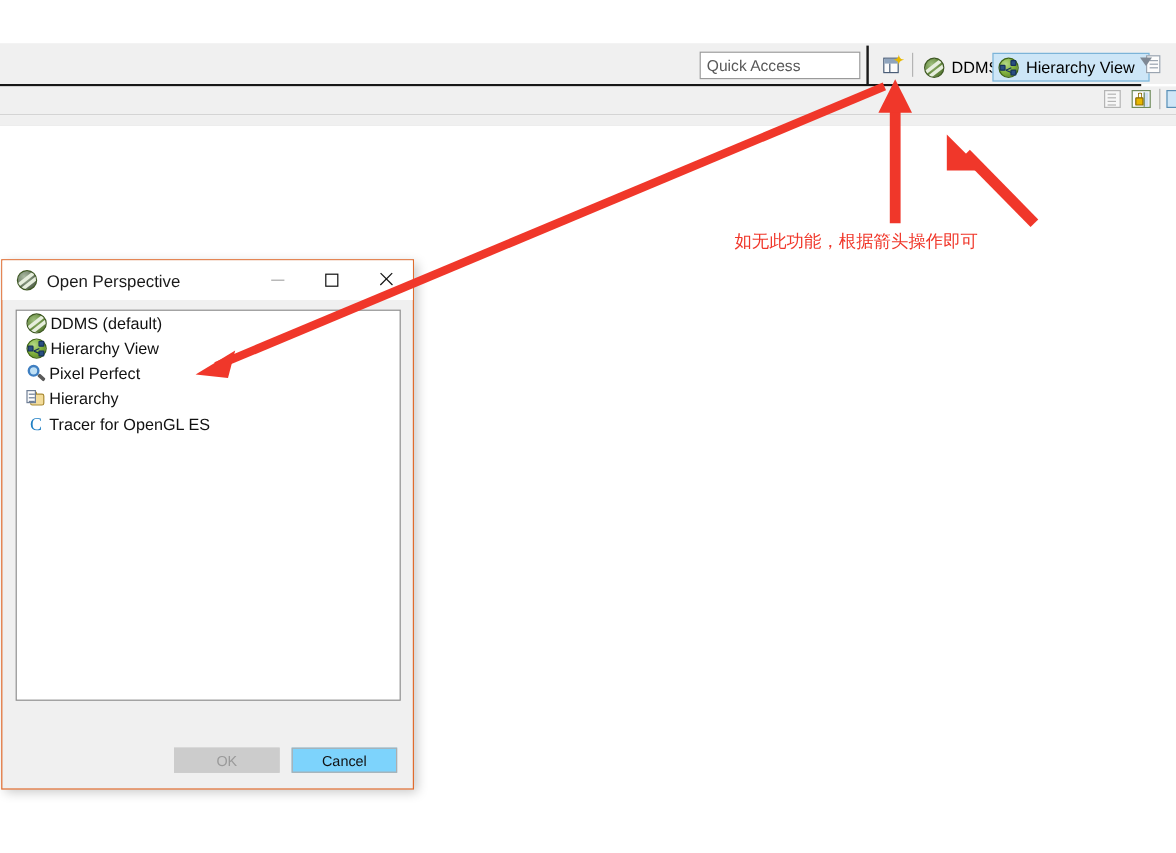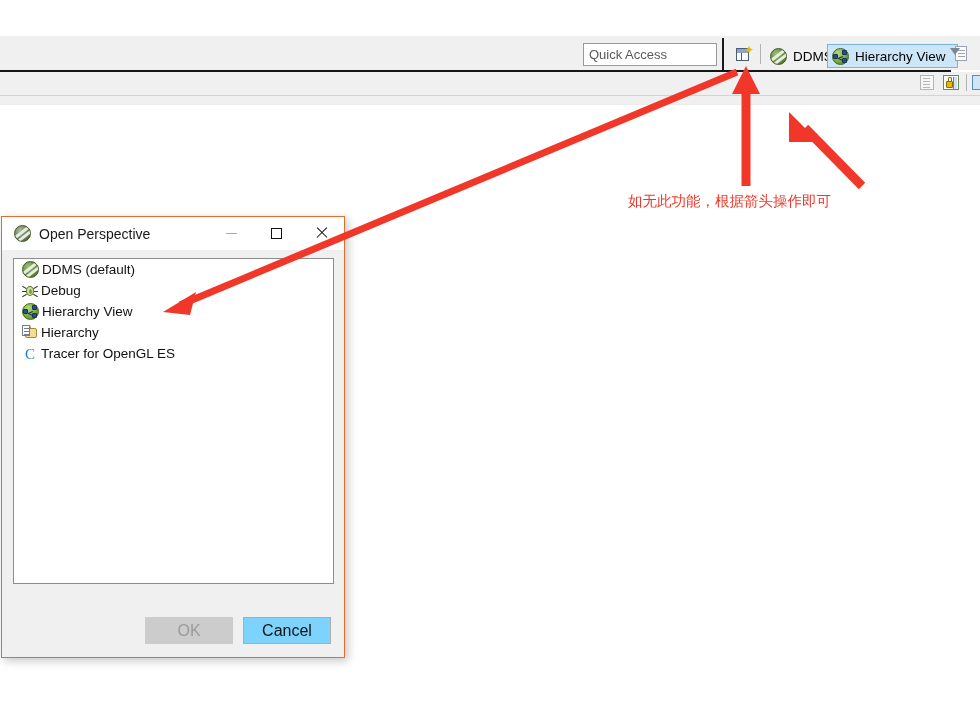--- a/index.html
+++ b/index.html
@@ -403,22 +403,22 @@
   #dialog-buttons {
     position: absolute;
     left: 0; bottom: 13px;
     width: 100%;
     display: flex;
     justify-content: flex-end;
     padding-right: 13px;
     box-sizing: border-box;
   }
   .dlg-btn {
-    width: 88px; height: 27px;
-    font-size: 16px;
+    width: 88px; height: 21px;
+    font-size: 12px;
     font-family: "Liberation Sans", sans-serif;
     display: flex;
     align-items: center;
     justify-content: center;
     box-sizing: border-box;
   }
   #btn-ok {
     background: #cccccc;
     border: 1px solid #cccccc;
     color: #9a9a9a;
@@ -432,21 +432,21 @@
 
   
   #annotation-layer {
     position: absolute;
     left: 0; top: 0;
     width: 980px; height: 711px;
     pointer-events: none;
   }
   #annotation-note {
     position: absolute;
-    left: 628px; top: 192px;
+    left: 612px; top: 192px;
     font-size: 14.5px;
     color: #f0372a;
     white-space: nowrap;
     font-family: "DejaVu Sans", sans-serif;
   }
 </style>
 </head>
 <body>
 
 <div id="eclipse-chrome">
@@ -523,45 +523,40 @@
 
   <div id="perspective-list">
 
     <div class="persp-row">
       <span class="ic ic-ddms">
         <span class="disk"></span>
       </span>
       <span class="rlbl">DDMS (default)</span>
     </div>
 
-    <div class="persp-row">
-      <span class="ic ic-debug">
-        <span class="leg l1"></span>
-          <span class="leg l2"></span>
-          <span class="leg l3"></span>
-        <span class="leg r1"></span>
-          <span class="leg r2"></span>
-          <span class="leg r3"></span>
-        <span class="body"></span>
-      </span>
-      <span class="rlbl">Debug</span>
-    </div>
 
     <div class="persp-row">
       <span class="ic ic-hier">
         <span class="disk"></span>
         <span class="lk a"></span>
           <span class="lk b"></span>
         <span class="nd a"></span>
           <span class="nd b"></span>
           <span class="nd c"></span>
       </span>
       <span class="rlbl">Hierarchy View</span>
     </div>
 
+    <div class="persp-row">
+      <span class="ic ic-pixel">
+        <span class="handle"></span>
+          <span class="lens"></span>
+      </span>
+      <span class="rlbl">Pixel Perfect</span>
+    </div>
 
     <div class="persp-row">
       <span class="ic ic-res">
         <span class="fold"></span>
           <span class="page"></span>
       </span>
       <span class="rlbl">Hierarchy</span>
     </div>
 
     <div class="persp-row">

